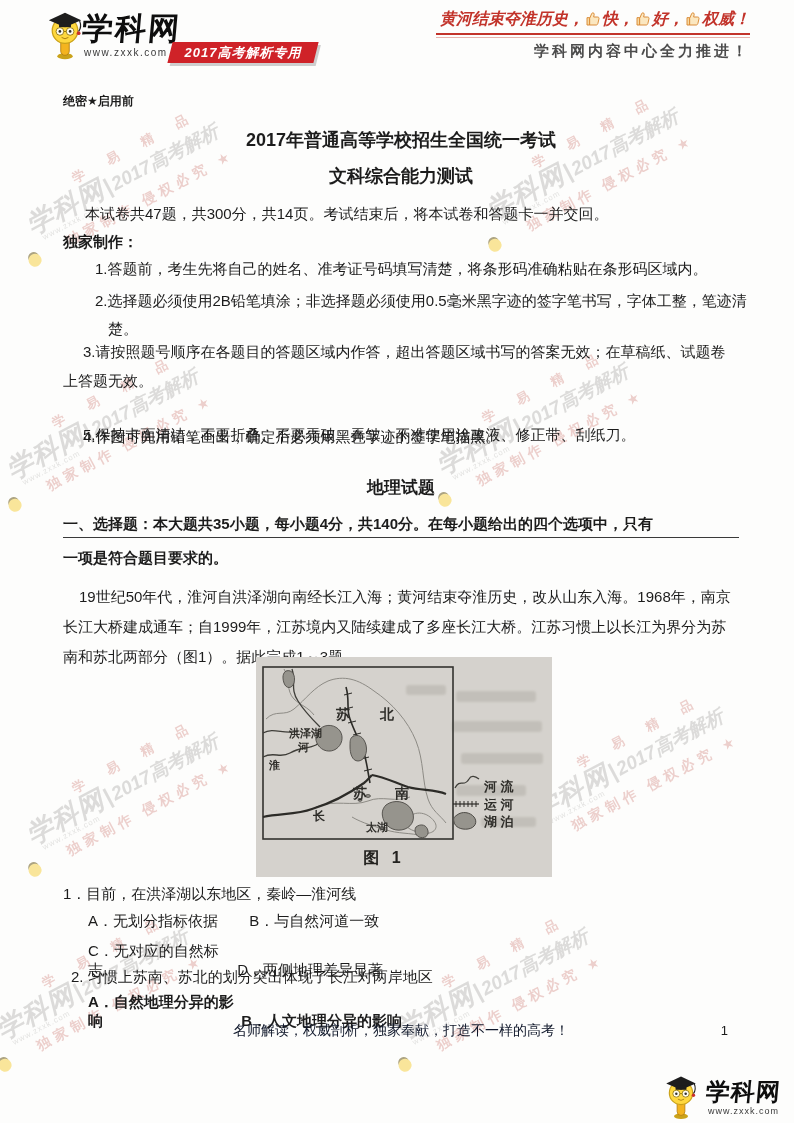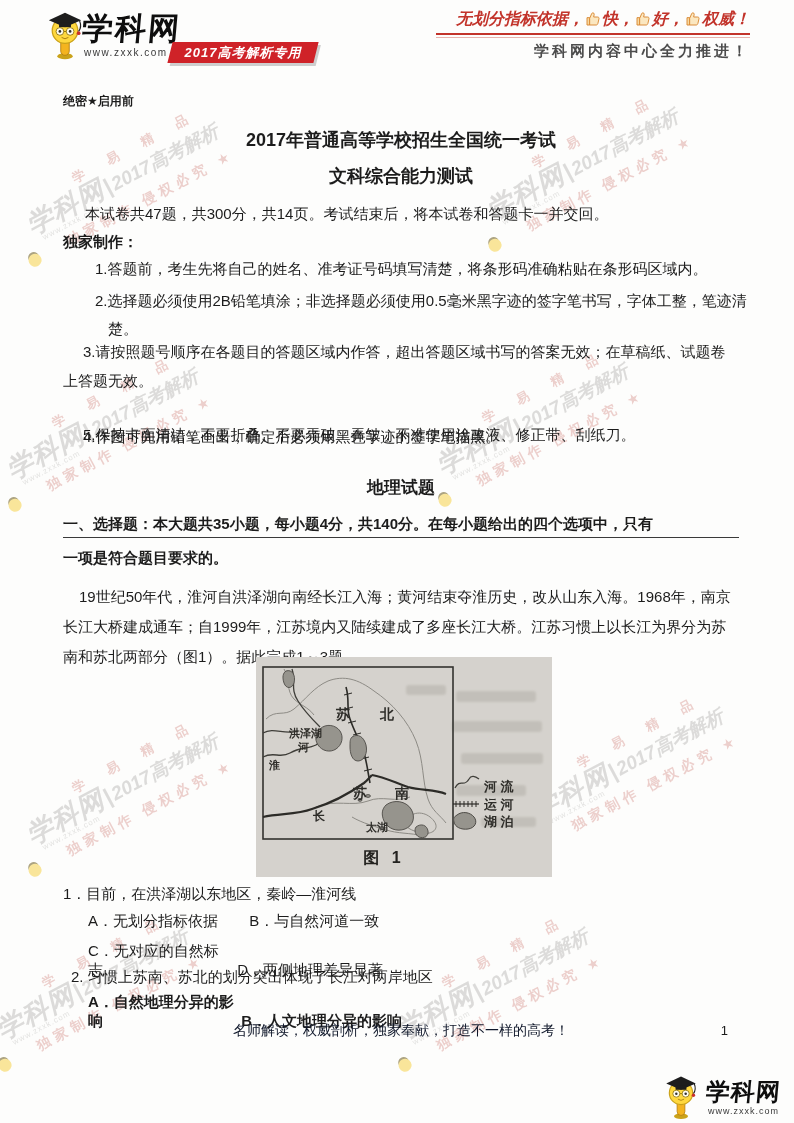--- a/index.html
+++ b/index.html
@@ -149,21 +149,21 @@
     <circle cx="43" cy="29" r="2.2" fill="#c9302c"></circle>
   </svg>
   <div class="abs hdr-brand">学科网</div>
   <div class="abs hdr-url">www.zxxk.com</div>
   <div class="abs hdr-banner">
     <span>2017高考解析专用</span>
   </div>
 
   <div class="abs slogan">
     <div class="slogan-l1">
-      <span>无划分指标依据，</span><svg class="thumb" viewBox="0 0 24 24">
+      <span>黄河结束夺淮历史，</span><svg class="thumb" viewBox="0 0 24 24">
           <path d="M3 10h4v11H3z" fill="#f7d9a0" stroke="#d8872f" stroke-width="1.4"></path>
           <path d="M7 11l3-7c.3-.8 1-1.3 1.8-1.3 1.2 0 2 .9 2 2.1L13 9h6c1.4 0 2.3 1.2 2 2.5l-1.6 7c-.2 1.1-1.1 2.5-2.5 2.5H7z" fill="#fbe7c0" stroke="#d8872f" stroke-width="1.4"></path>
         </svg><span>快，</span><svg class="thumb" viewBox="0 0 24 24">
           <path d="M3 10h4v11H3z" fill="#f7d9a0" stroke="#d8872f" stroke-width="1.4"></path>
           <path d="M7 11l3-7c.3-.8 1-1.3 1.8-1.3 1.2 0 2 .9 2 2.1L13 9h6c1.4 0 2.3 1.2 2 2.5l-1.6 7c-.2 1.1-1.1 2.5-2.5 2.5H7z" fill="#fbe7c0" stroke="#d8872f" stroke-width="1.4"></path>
         </svg><span>好，</span><svg class="thumb" viewBox="0 0 24 24">
           <path d="M3 10h4v11H3z" fill="#f7d9a0" stroke="#d8872f" stroke-width="1.4"></path>
           <path d="M7 11l3-7c.3-.8 1-1.3 1.8-1.3 1.2 0 2 .9 2 2.1L13 9h6c1.4 0 2.3 1.2 2 2.5l-1.6 7c-.2 1.1-1.1 2.5-2.5 2.5H7z" fill="#fbe7c0" stroke="#d8872f" stroke-width="1.4"></path>
         </svg><span>权威！</span>
     </div>

